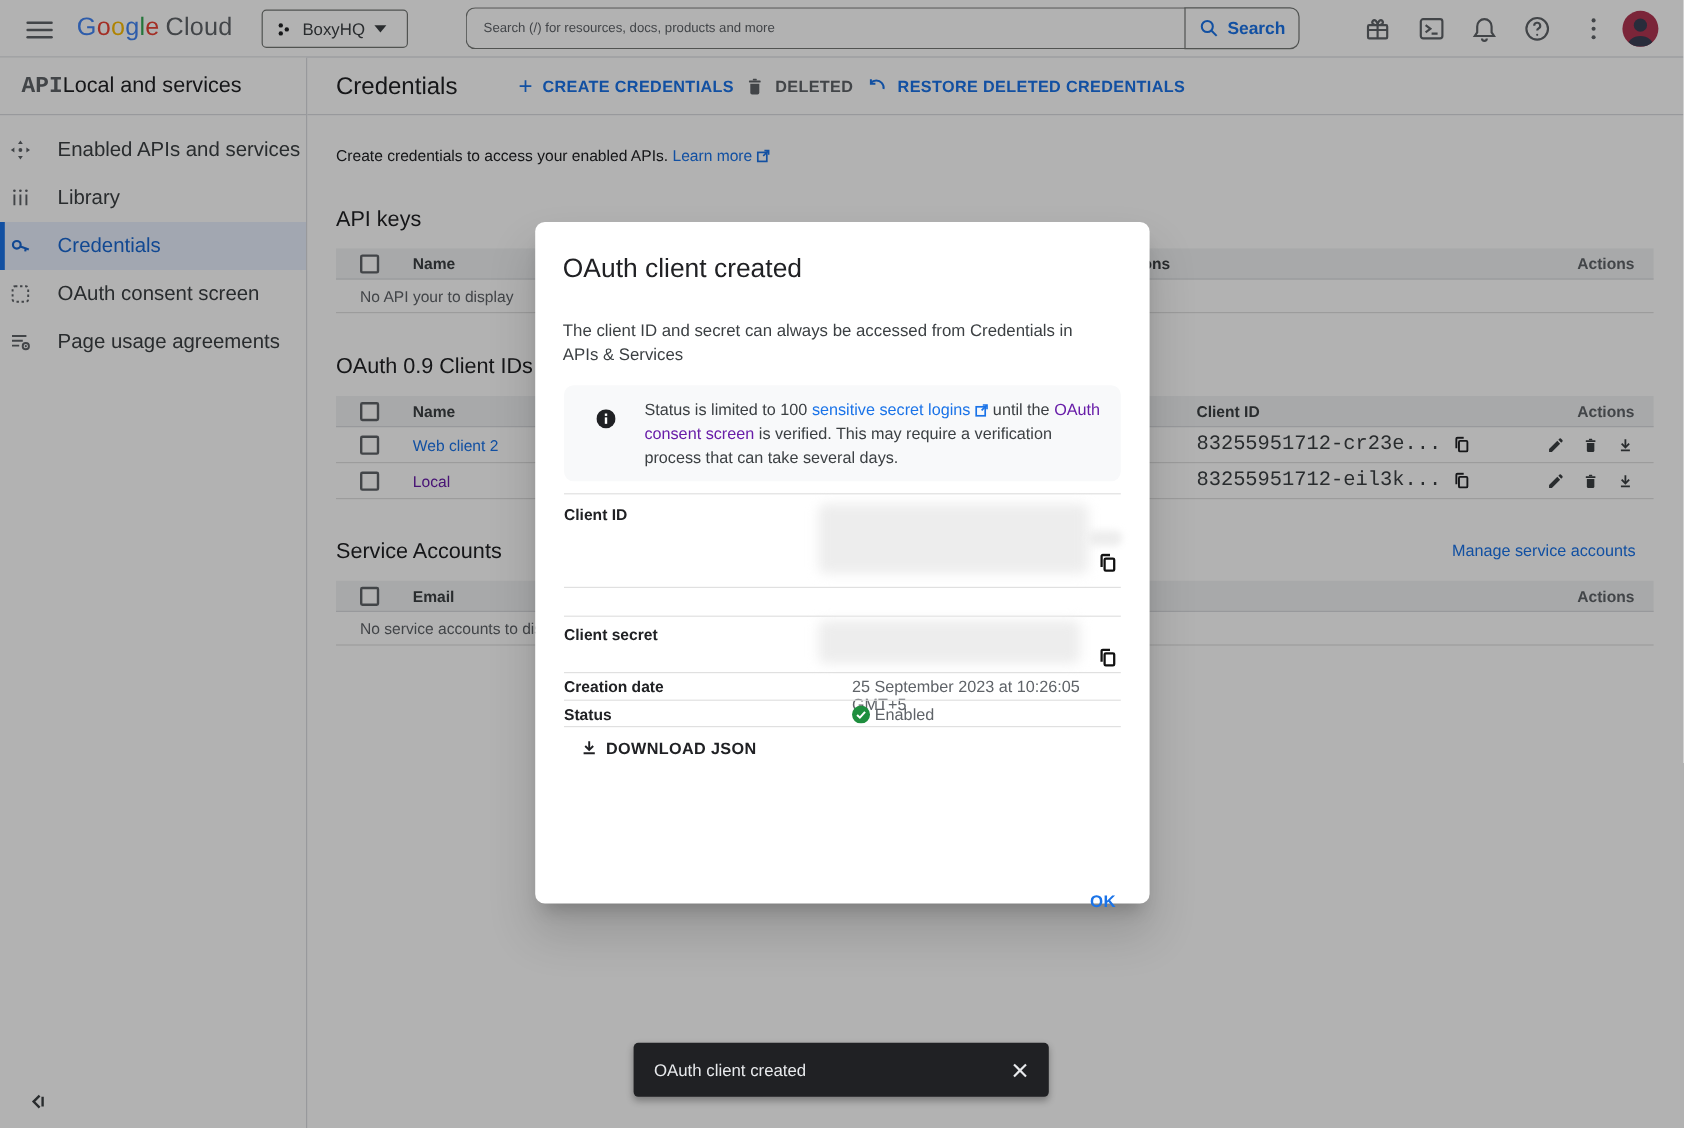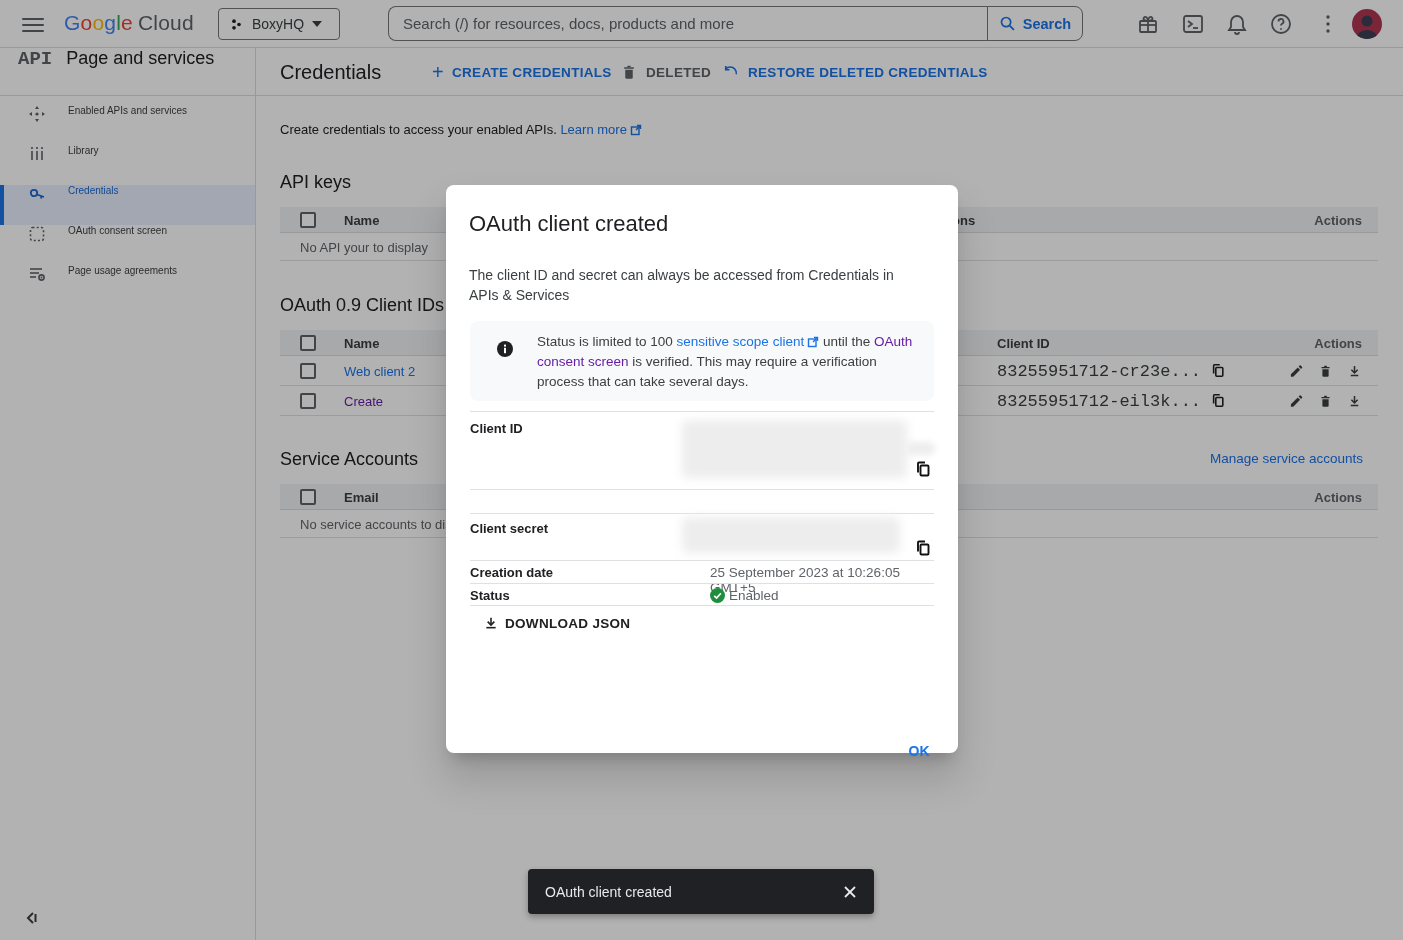--- a/index.html
+++ b/index.html
@@ -10,33 +10,33 @@
   #topbar { position:absolute; left:0; top:0; width:1403px; height:48px; background:#fff; border-bottom:1px solid #dadce0; z-index:1; }
   #hamburger { position:absolute; left:22px; top:14px; width:22px; height:20px; cursor:pointer; }
   #hamburger span { display:block; height:2px; background:#5f6368; margin:4px 0; border-radius:1px; }
   #gc-logo { position:absolute; left:64px; top:11px; font-size:21px; letter-spacing:0.2px; cursor:pointer; }
   #gc-logo .cloud { color:#5f6368; margin-left:5px; }
   .gl1{color:#4285F4}.gl2{color:#EA4335}.gl3{color:#FBBC04}.gl4{color:#4285F4}.gl5{color:#34A853}.gl6{color:#EA4335}
   #project-sel { position:absolute; left:218px; top:8px; height:32px; min-width:122px; border:1px solid #747775; border-radius:4px;
       display:flex; align-items:center; padding:0 10px; gap:8px; font-size:14px; color:#3c4043; cursor:pointer; background:#fff; }
   #project-sel .caret { width:0; height:0; border-left:5px solid transparent; border-right:5px solid transparent; border-top:6px solid #3c4043; }
   #search-box { position:absolute; left:388px; top:6px; width:600px; height:35px; border:1px solid #747775; border-right:none;
-      border-radius:8px 0 0 8px; padding:0 14px; font-size:15px; color:#5f6368; display:flex; align-items:center; background:#fff; }
+      border-radius:8px 0 0 8px; padding:0 14px; font-size:11px; color:#5f6368; display:flex; align-items:center; background:#fff; }
   #search-btn { position:absolute; left:987px; top:6px; width:96px; height:35px; border:1px solid #747775; border-radius:0 8px 8px 0;
       display:flex; align-items:center; justify-content:center; gap:7px; color:#1a73e8; font-weight:bold; font-size:14.5px; cursor:pointer; background:#fff; }
   .tb-icon { position:absolute; top:12px; width:24px; height:24px; color:#5f6368; cursor:pointer; }
   #avatar { position:absolute; left:1352px; top:9px; width:30px; height:30px; border-radius:50%; background:#b03552; overflow:hidden; cursor:pointer; }
 
   
   #sidebar { position:absolute; left:0; top:48px; width:256px; height:892px; background:#fff; border-right:1px solid #dadce0; z-index:1; }
-  #sidebar-header { height:48px; border-bottom:1px solid #dadce0; display:flex; padding-left:18px; gap:14px; }
+  #sidebar-header { height:48px; border-bottom:1px solid #dadce0; display:flex; align-items:center; padding-left:18px; }
   #sidebar-header .glyph { font-family:"Liberation Mono","DejaVu Sans Mono",monospace; font-weight:bold; font-size:19px; color:#5f6368; }
   #sidebar-header .title { font-size:18px; color:#202124; }
   .nav { margin-top:9px; }
-  .nav-item { height:40px; display:flex; padding-left:28px; gap:22px; font-size:10px; color:#3c4043; cursor:pointer; position:relative; }
+  .nav-item { height:40px; display:flex; align-items:center; padding-left:8px; gap:22px; font-size:17px; color:#3c4043; cursor:pointer; position:relative; }
   .nav-item svg { width:18px; height:18px; color:#5f6368; flex:none; }
   .nav-item.selected { background:#e8f0fe; color:#1967d2; }
   .nav-item.selected svg { color:#1967d2; }
   .nav-item.selected::before { content:""; position:absolute; left:0; top:0; bottom:0; width:4px; background:#1a73e8; }
   #collapse-btn { position:absolute; left:22px; bottom:12px; width:20px; height:20px; color:#3c4043; cursor:pointer; }
 
   
   #main { position:absolute; left:256px; top:48px; width:1147px; height:892px; background:#fff; }
   #page-header { position:absolute; left:0; top:0; width:1147px; height:48px; border-bottom:1px solid #dadce0; }
   #page-title { position:absolute; left:24px; top:0; line-height:48px; font-size:20px; color:#202124; }
@@ -161,21 +161,21 @@
     <svg viewBox="0 0 30 30" width="30" height="30">
         <circle cx="15" cy="12" r="5.5" fill="#3a3f55"></circle>
         <path d="M4 30 a11 9 0 0 1 22 0 Z" fill="#3a3f55"></path>
       </svg>
   </div>
 </div>
 
 <div id="sidebar">
   <div id="sidebar-header">
     <span class="glyph">API</span>
-    <span class="title">Page and services</span>
+    <span class="title">Local and services</span>
   </div>
   <div class="nav">
     <div class="nav-item">
       <svg viewBox="0 0 18 18" fill="currentColor">
           <path d="M9 1 l2 3 h-4 Z"></path>
           <path d="M9 17 l-2 -3 h4 Z"></path>
           <path d="M1 9 l3 -2 v4 Z"></path>
           <path d="M17 9 l-3 2 v-4 Z"></path>
           <circle cx="9" cy="9" r="1.6"></circle>
         </svg>
@@ -299,21 +299,21 @@
           </svg>
         <svg viewBox="0 0 24 24" fill="none" stroke="currentColor" stroke-width="2.4">
             <line x1="12" y1="4" x2="12" y2="14"></line>
             <polyline points="7 10 12 15 17 10"></polyline>
             <line x1="6" y1="19" x2="18" y2="19"></line>
           </svg>
       </span>
     </div>
     <div class="tbl-row">
       <span class="cell c-check checkbox"></span>
-      <a class="cell c-name lnk visited">Create</a>
+      <a class="cell c-name lnk visited">Local</a>
       <span class="cell c-cid">
         <span class="mono">83255951712-eil3k...</span>
         <svg class="copy-btn" viewBox="0 0 16 16" fill="none" stroke="currentColor" stroke-width="1.8">
             <rect x="5.5" y="4.5" width="8" height="10" rx="1"></rect>
             <path d="M3 11.5 V2.5 a1 1 0 0 1 1 -1 h6"></path>
           </svg>
       </span>
       <span class="cell c-actions">
         <svg viewBox="0 0 24 24" fill="currentColor">
             <path d="M3 17.2 V21 h3.8 L17.8 10 14 6.2 Z"></path>
@@ -353,21 +353,21 @@
   <div id="modal-title">OAuth client created</div>
   <div id="modal-sub">The client ID and secret can always be accessed from Credentials in APIs &amp; Services</div>
 
   <div id="notice">
     <svg class="info-ic" viewBox="0 0 16 16">
         <circle cx="8" cy="8" r="8" fill="#202124"></circle>
         <rect x="7" y="6.8" width="2" height="5.4" fill="#fff"></rect>
         <rect x="7" y="3.6" width="2" height="2" fill="#fff"></rect>
       </svg>
     <div class="txt">
-      <span>Status is limited to 100 </span><a class="lnk">sensitive scope client</a><svg class="ext-icon" width="12" height="12" viewBox="0 0 12 12" fill="none" stroke="#1a73e8" stroke-width="1.4">
+      <span>Status is limited to 100 </span><a class="lnk">sensitive secret logins</a><svg class="ext-icon" width="12" height="12" viewBox="0 0 12 12" fill="none" stroke="#1a73e8" stroke-width="1.4">
           <rect x="1.5" y="3" width="7.5" height="7.5"></rect>
           <polyline points="7 1.5 10.5 1.5 10.5 5"></polyline>
           <line x1="6" y1="6" x2="10.2" y2="1.8"></line>
         </svg><span> until the </span><a class="lnk visited">OAuth consent screen</a><span> is verified. This may require a verification process that can take several days.</span>
     </div>
   </div>
 
   <div id="fields">
     <div class="f-row" style="height:78px">
       <span class="f-label" style="top:9px">Client ID</span>

